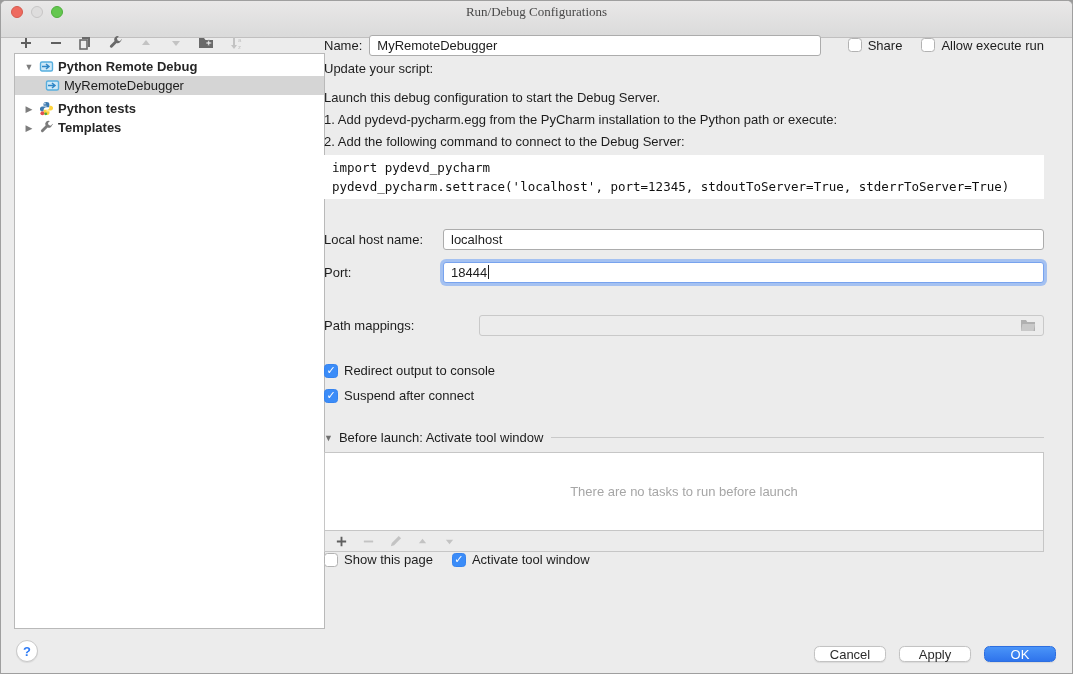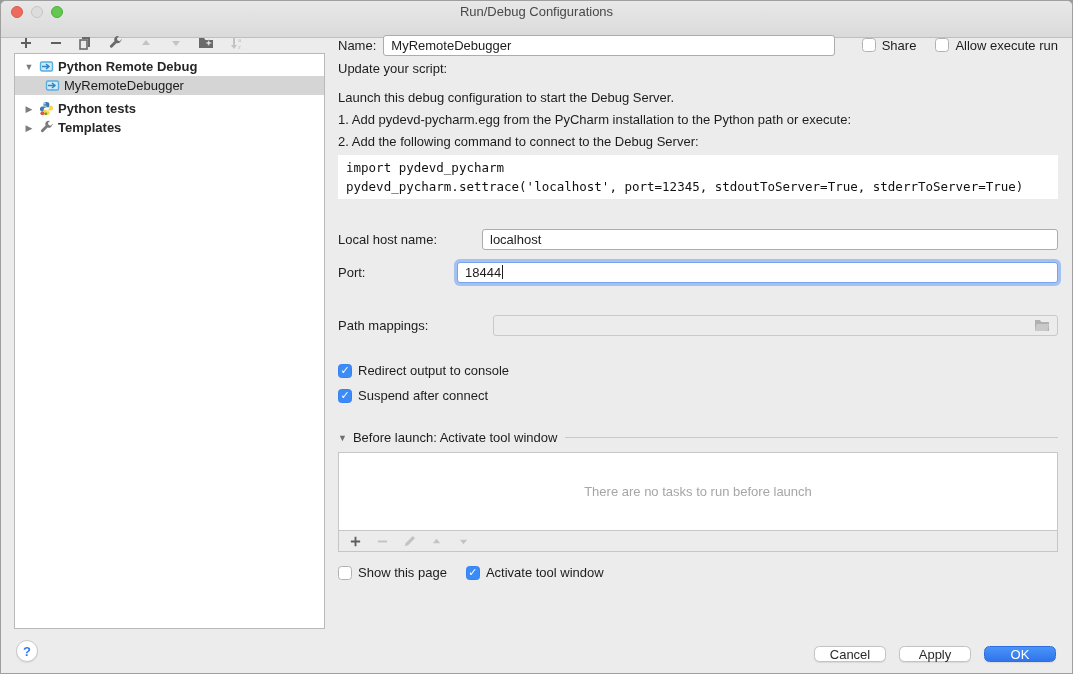--- a/index.html
+++ b/index.html
@@ -7,20 +7,21 @@
   .window {
     position:relative; width:1073px; height:674px; background:#ececec;
     border:1px solid #9f9f9f; border-radius:6px 6px 0 0; overflow:hidden;
     font-size:13px; color:#1d1d1d;
   }
   
   .titlebar {
     position:relative; height:37px;
     background:linear-gradient(#e9e8e8,#dadada);
     border-bottom:1px solid #c0bfbf;
+    font-family:Liberation Serif, serif;
   }
   .traffic { position:absolute; top:5px; left:10px; display:flex; gap:8px; }
   .light { width:12px; height:12px; border-radius:50%; }
   .light.red   { background:#ee6a5f; border:1px solid #d55a4d; }
   .light.gray  { background:#dedddd; border:1px solid #c6c5c5; }
   .light.green { background:#64c74f; border:1px solid #4fae3d; }
   .win-title {
     position:absolute; left:0; right:0; top:3px; text-align:center;
     font-size:13px; color:#484848;
   }
@@ -33,21 +34,21 @@
     position:absolute; left:13px; top:52px; width:311px; height:576px;
     background:#fff; border:1px solid #b9b9b9;
   }
   .tree-row { display:flex; align-items:center; height:19px; white-space:nowrap; }
   .tree-row .arrow { width:12px; text-align:center; font-size:9px; color:#7d7d7d; margin-left:8px; }
   .tree-row .t-icon { width:16px; height:16px; margin:0 4px 0 3px; display:inline-flex; align-items:center; justify-content:center; }
   .tree-row .t-label.bold { font-weight:bold; color:#262626; }
   .tree-row.selected { background:#d5d5d5; }
   .tree-row.child { padding-left:26px; }
   
-  .right { position:absolute; left:337px; top:33px; width:720px; }
+  .right { position:absolute; left:323px; top:33px; width:720px; }
   .row { display:flex; align-items:center; }
   .name-row { height:22px; }
   .name-row label { margin-right:7px; }
   input.tf, .tf-div {
     height:21px; border:1px solid #acacac; border-radius:3px; background:#fff;
     font-family:"Liberation Sans", sans-serif; font-size:13px; color:#1d1d1d;
     padding:0 7px; outline:none;
   }
   .name-row input { width:452px; }
   .cb { width:14px; height:14px; min-width:14px; border:1px solid #b2b2b2; border-radius:3.5px;
@@ -75,21 +76,21 @@
   .tf-div.disabled { background:#ececec; border-color:#c9c9c9; }
   .tf-div .trail-icon { margin-left:auto; display:inline-flex; }
   .check-row { display:flex; align-items:center; margin-top:10px; }
   .bl-header { display:flex; align-items:center; margin-top:27px; }
   .bl-header .arrow { font-size:9px; color:#6f6f6f; margin-right:6px; }
   .bl-header .bl-line { flex:1; border-top:1px solid #c9c9c9; margin-left:8px; }
   .bl-panel { margin-top:7px; border:1px solid #c6c6c6; }
   .bl-empty { background:#fff; height:77px; display:flex; align-items:center; justify-content:center; color:#a6a6a6; }
   .bl-toolbar { background:#ececec; border-top:1px solid #c6c6c6; height:21px; display:flex; align-items:center; gap:12px; padding-left:9px; }
   .bl-toolbar .tb-icon { width:15px; height:15px; }
-  .footer-checks { display:flex; align-items:center; margin-top:13px; }
+  .footer-checks { display:flex; align-items:center; }
   .footer-checks .grp { display:flex; align-items:center; margin-right:19px; }
   
   .help-btn {
     position:absolute; left:15px; bottom:11px; width:22px; height:22px; border-radius:50%;
     background:#fff; border:1px solid #c9c9c9; color:#2f7cf6; font-size:13px; font-weight:bold;
     display:flex; align-items:center; justify-content:center;
     box-shadow:0 1px 1px rgba(0,0,0,.08);
   }
   .btn-row { position:absolute; right:16px; bottom:11px; display:flex; gap:13px; }
   .btn {
@@ -227,21 +228,21 @@
 
     <div class="desc">Update your script:</div>
     <div class="desc first">Launch this debug configuration to start the Debug Server.</div>
     <div class="desc">1. Add pydevd-pycharm.egg from the PyCharm installation to the Python path or execute:</div>
     <div class="desc">2. Add the following command to connect to the Debug Server:</div>
     <div class="codeblock" style="margin-bottom:0;">
       <div>import pydevd_pycharm</div>
       <div>pydevd_pycharm.settrace('localhost', port=12345, stdoutToServer=True, stderrToServer=True)</div>
     </div>
 
-    <div class="field-row" style="margin-top:29px;gap:25px;">
+    <div class="field-row" style="margin-top:29px;">
       <span class="flabel">Local host name:</span>
       <input class="tf" type="text" value="localhost" style="">
     </div>
 
     <div class="field-row" style="margin-top:11px;">
       <span class="flabel">Port:</span>
       <div class="tf-div focused">
         <span>18444</span>
         <span class="caret"></span>
       </div>

